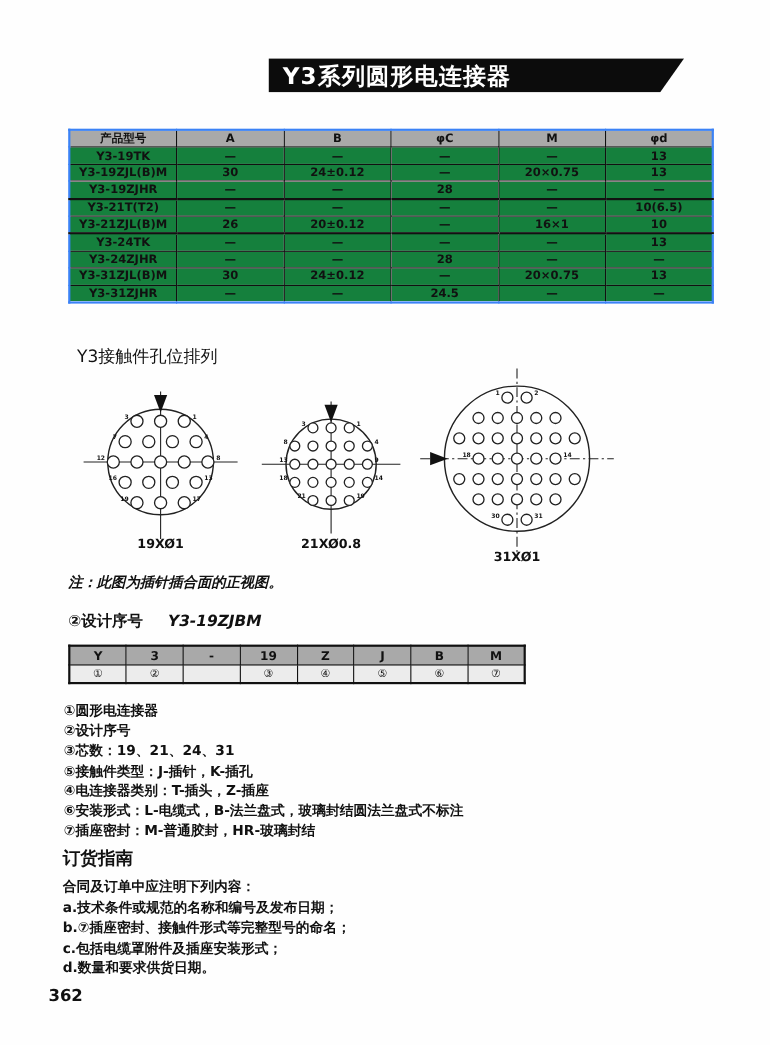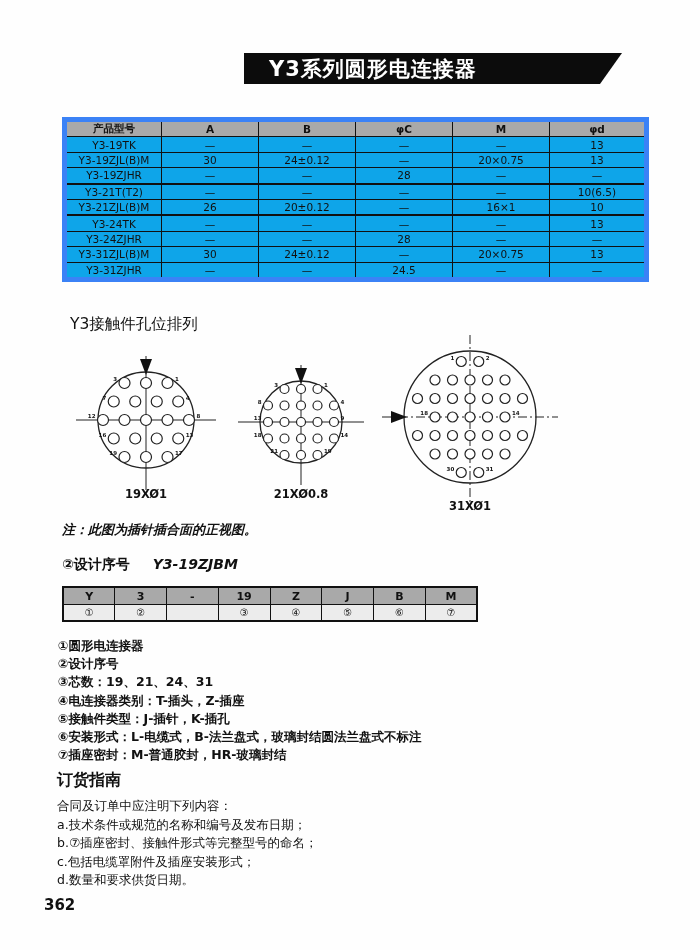--- a/index.html
+++ b/index.html
@@ -3,29 +3,29 @@
 <meta charset="utf-8">
 <style>
   html,body{margin:0;padding:0;background:#fff;}
   #page{position:relative;width:700px;height:950px;background:#fefefe;overflow:hidden;
         font-family:"DejaVu Sans","Liberation Sans",sans-serif;color:#111;}
 
   
   .banner{position:absolute;left:244px;top:53px;width:378px;height:31px;background:#0c0c0c;
           clip-path:polygon(0 0,100% 0,calc(100% - 22px) 100%,0 100%);
           display:flex;align-items:center;}
-  .banner span{color:#fff;font-size:21px;font-weight:bold;letter-spacing:1px;padding-left:25px;}
+  .banner span{color:#fff;font-size:21px;font-weight:bold;letter-spacing:1px;padding-left:13px;}
 
   
   .spec-table{position:absolute;left:62px;top:117px;width:587px;border-collapse:collapse;
-              table-layout:fixed;font-size:10.5px;border:5px solid #3b82f6;}
+              table-layout:fixed;font-size:10.5px;border:2px solid #3b82f6;}
   .spec-table th,.spec-table td{border:1px solid #111;height:14.4px;text-align:center;
               padding:0;overflow:hidden;white-space:nowrap;}
   .spec-table th{background:#a9a9a9;font-weight:bold;}
-  .spec-table td{background:#0ea5e9;}
+  .spec-table td{background:#15803d;font-weight:bold;}
   .spec-table tr.group-start td{border-top:2.5px solid #111;}
 
   
   .holes-title{position:absolute;left:70px;top:314px;margin:0;font-size:15.5px;font-weight:normal;}
   #diagrams{position:absolute;left:0;top:330px;}
   .note{position:absolute;left:62px;top:521px;font-size:13px;font-weight:600;font-style:italic;}
 
   
   .model-line{position:absolute;left:62px;top:556px;font-size:14px;font-weight:bold;}
   .model-line .model-value{margin-left:18px;font-weight:600;font-style:italic;}
@@ -33,21 +33,21 @@
               table-layout:fixed;font-size:11px;border:2px solid #111;}
   .code-table td{border:1px solid #111;text-align:center;padding:0;}
   .code-table .code-head td{background:#a9a9a9;font-weight:bold;height:16px;}
   .code-table .code-mark td{background:#ececec;height:15px;font-size:10px;}
 
   .legend{position:absolute;left:58px;top:637px;font-size:12.5px;font-weight:600;}
   .legend-line{height:18.2px;line-height:18.2px;white-space:nowrap;}
 
   
   .order-title{position:absolute;left:57px;top:770px;margin:0;font-size:16px;font-weight:bold;}
-  .order-body{position:absolute;left:57px;top:797px;font-size:12.5px;font-weight:400;}
+  .order-body{position:absolute;left:57px;top:797px;font-size:12.5px;font-weight:700;}
   .order-intro{height:18.5px;line-height:18.5px;}
   .order-item{height:18.5px;line-height:18.5px;white-space:nowrap;}
 
   .page-num{position:absolute;left:44px;top:896px;font-size:15px;font-weight:bold;}
 </style>
 </head>
 <body>
 
 <div id="page">
 
@@ -296,22 +296,22 @@
           <td>⑥</td>
           <td>⑦</td>
         </tr>
     </tbody>
   </table>
 
   <div class="legend" id="legend">
       <div class="legend-line">①圆形电连接器</div>
       <div class="legend-line">②设计序号</div>
       <div class="legend-line">③芯数：19、21、24、31</div>
+      <div class="legend-line">⑤接触件类型：J-插针，K-插孔</div>
       <div class="legend-line">④电连接器类别：T-插头，Z-插座</div>
-      <div class="legend-line">⑤接触件类型：J-插针，K-插孔</div>
       <div class="legend-line">⑥安装形式：L-电缆式，B-法兰盘式，玻璃封结圆法兰盘式不标注</div>
       <div class="legend-line">⑦插座密封：M-普通胶封，HR-玻璃封结</div>
     </div>
 
   <h2 class="order-title">订货指南</h2>
 
   <div class="order-body">
     <div class="order-intro">合同及订单中应注明下列内容：</div>
     <div id="order-items">
         <div class="order-item">a.技术条件或规范的名称和编号及发布日期；</div>

